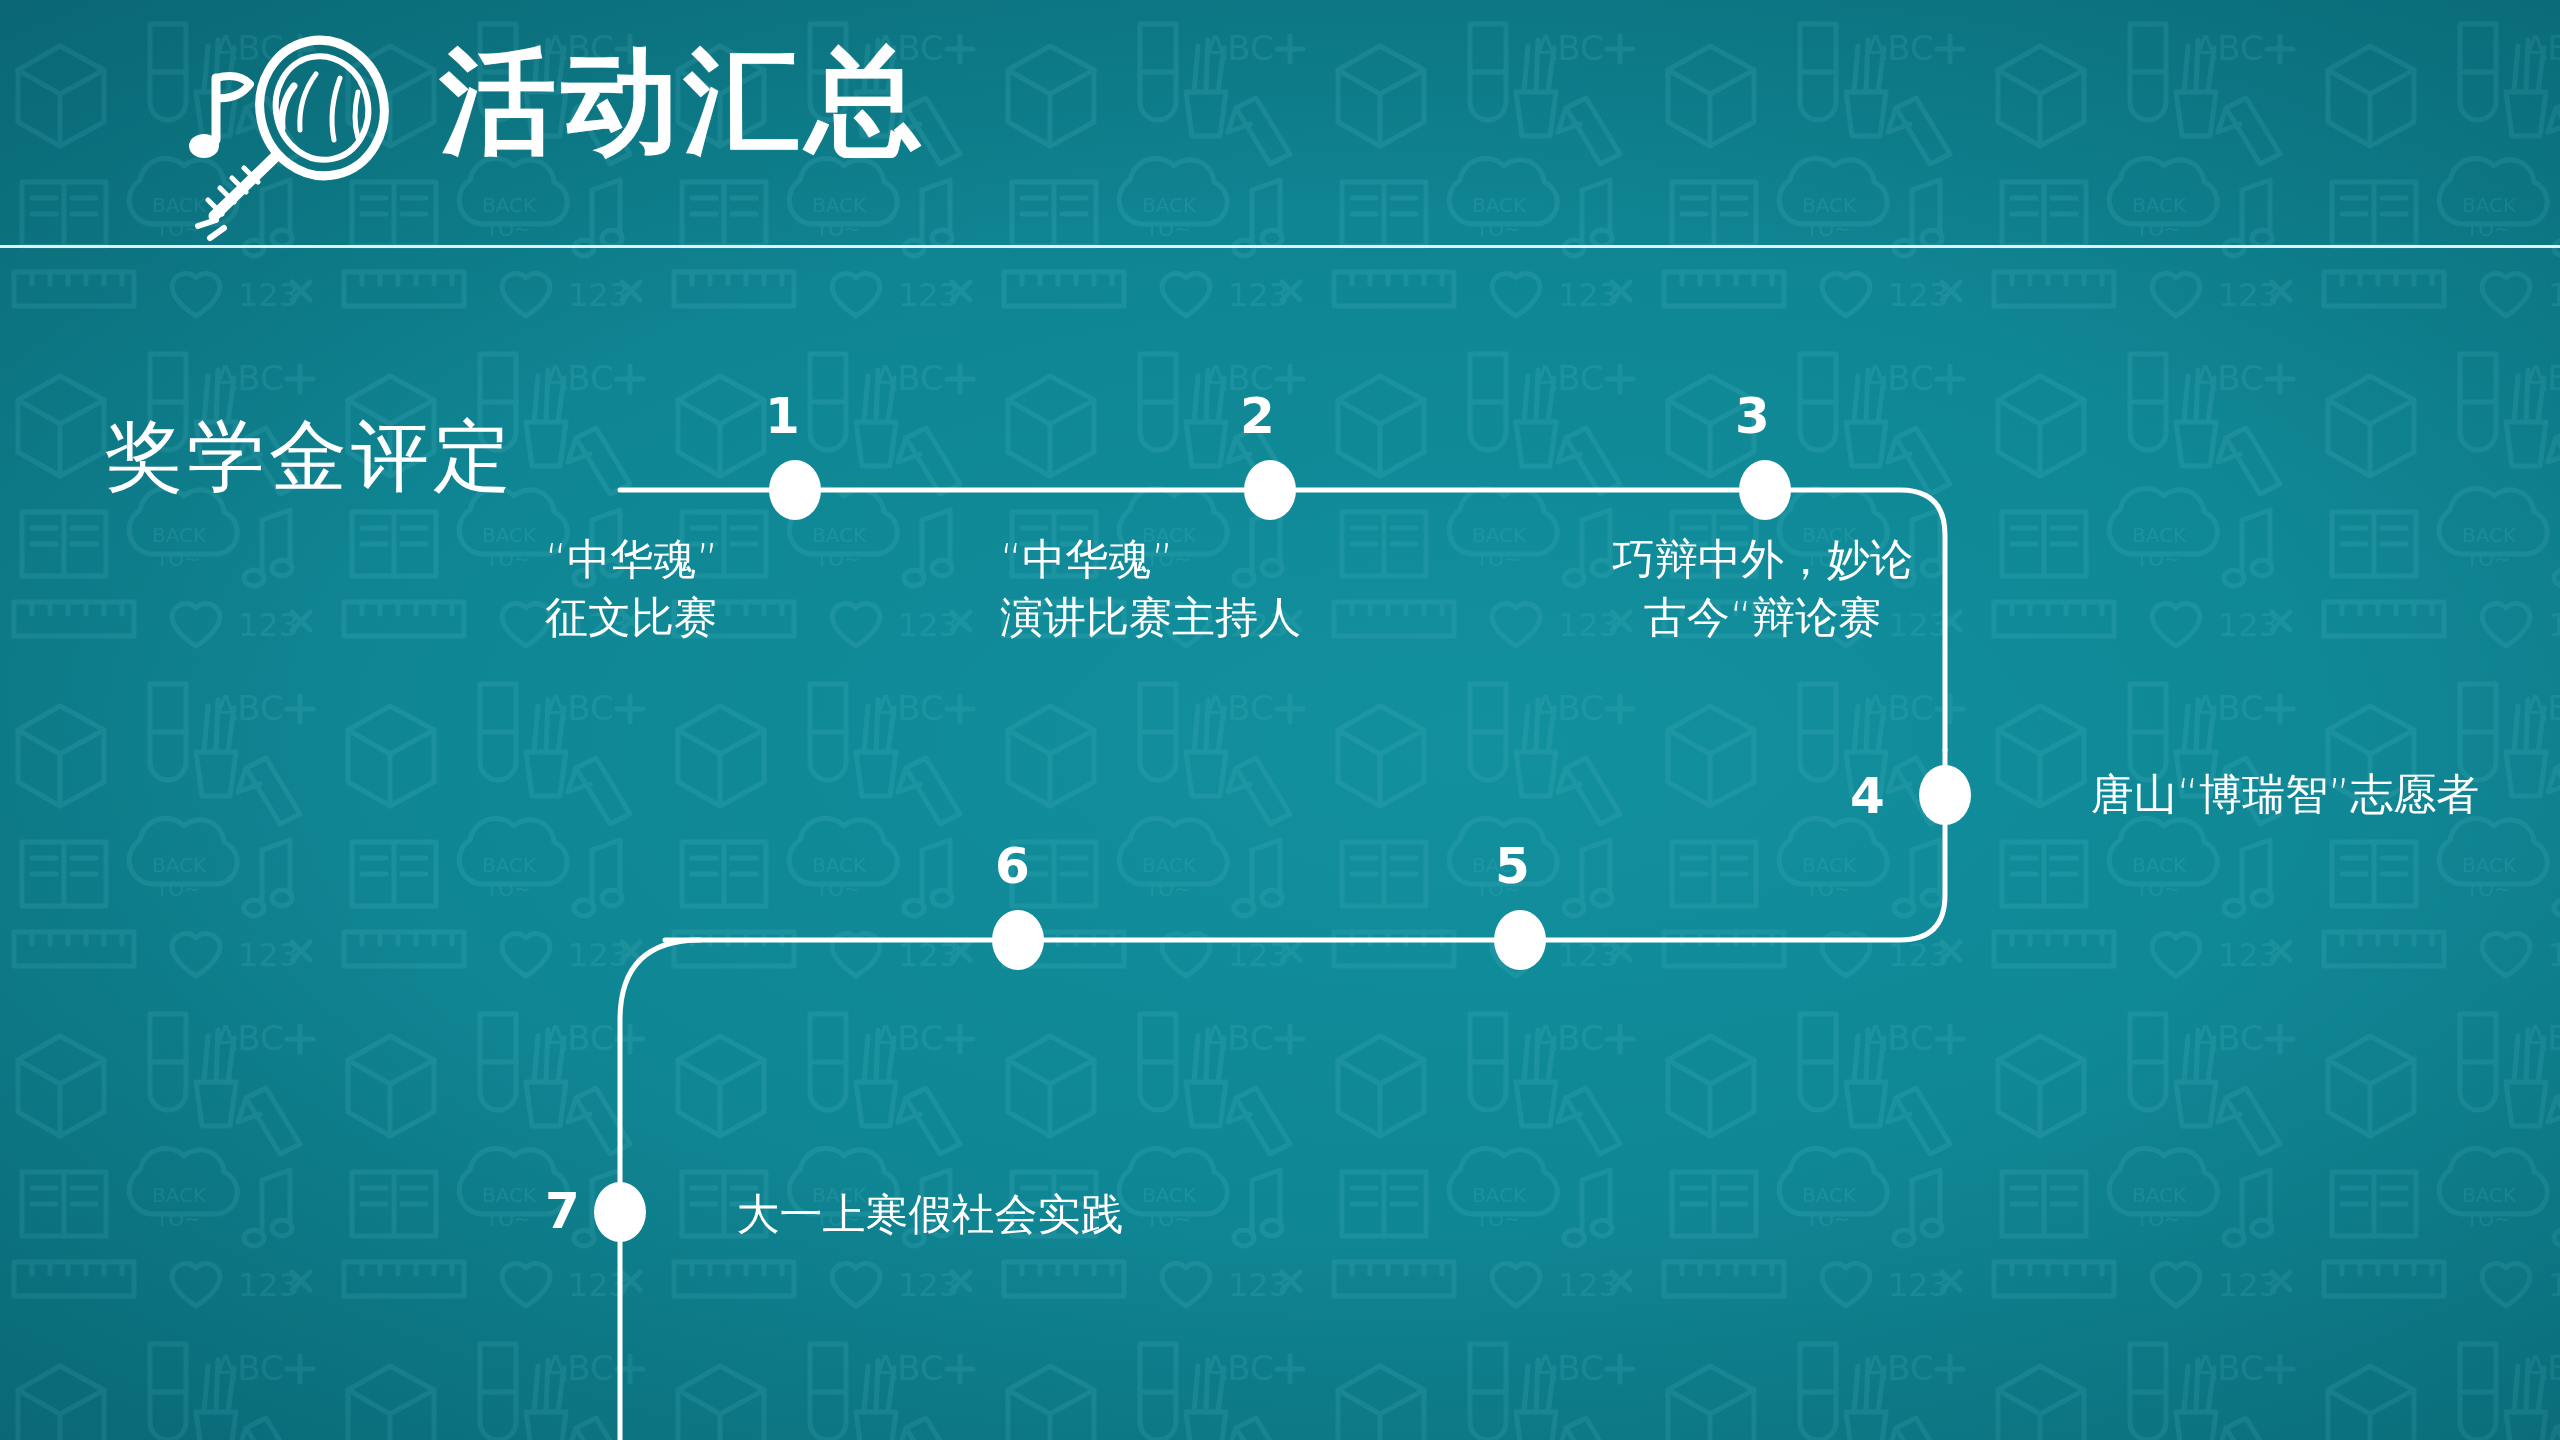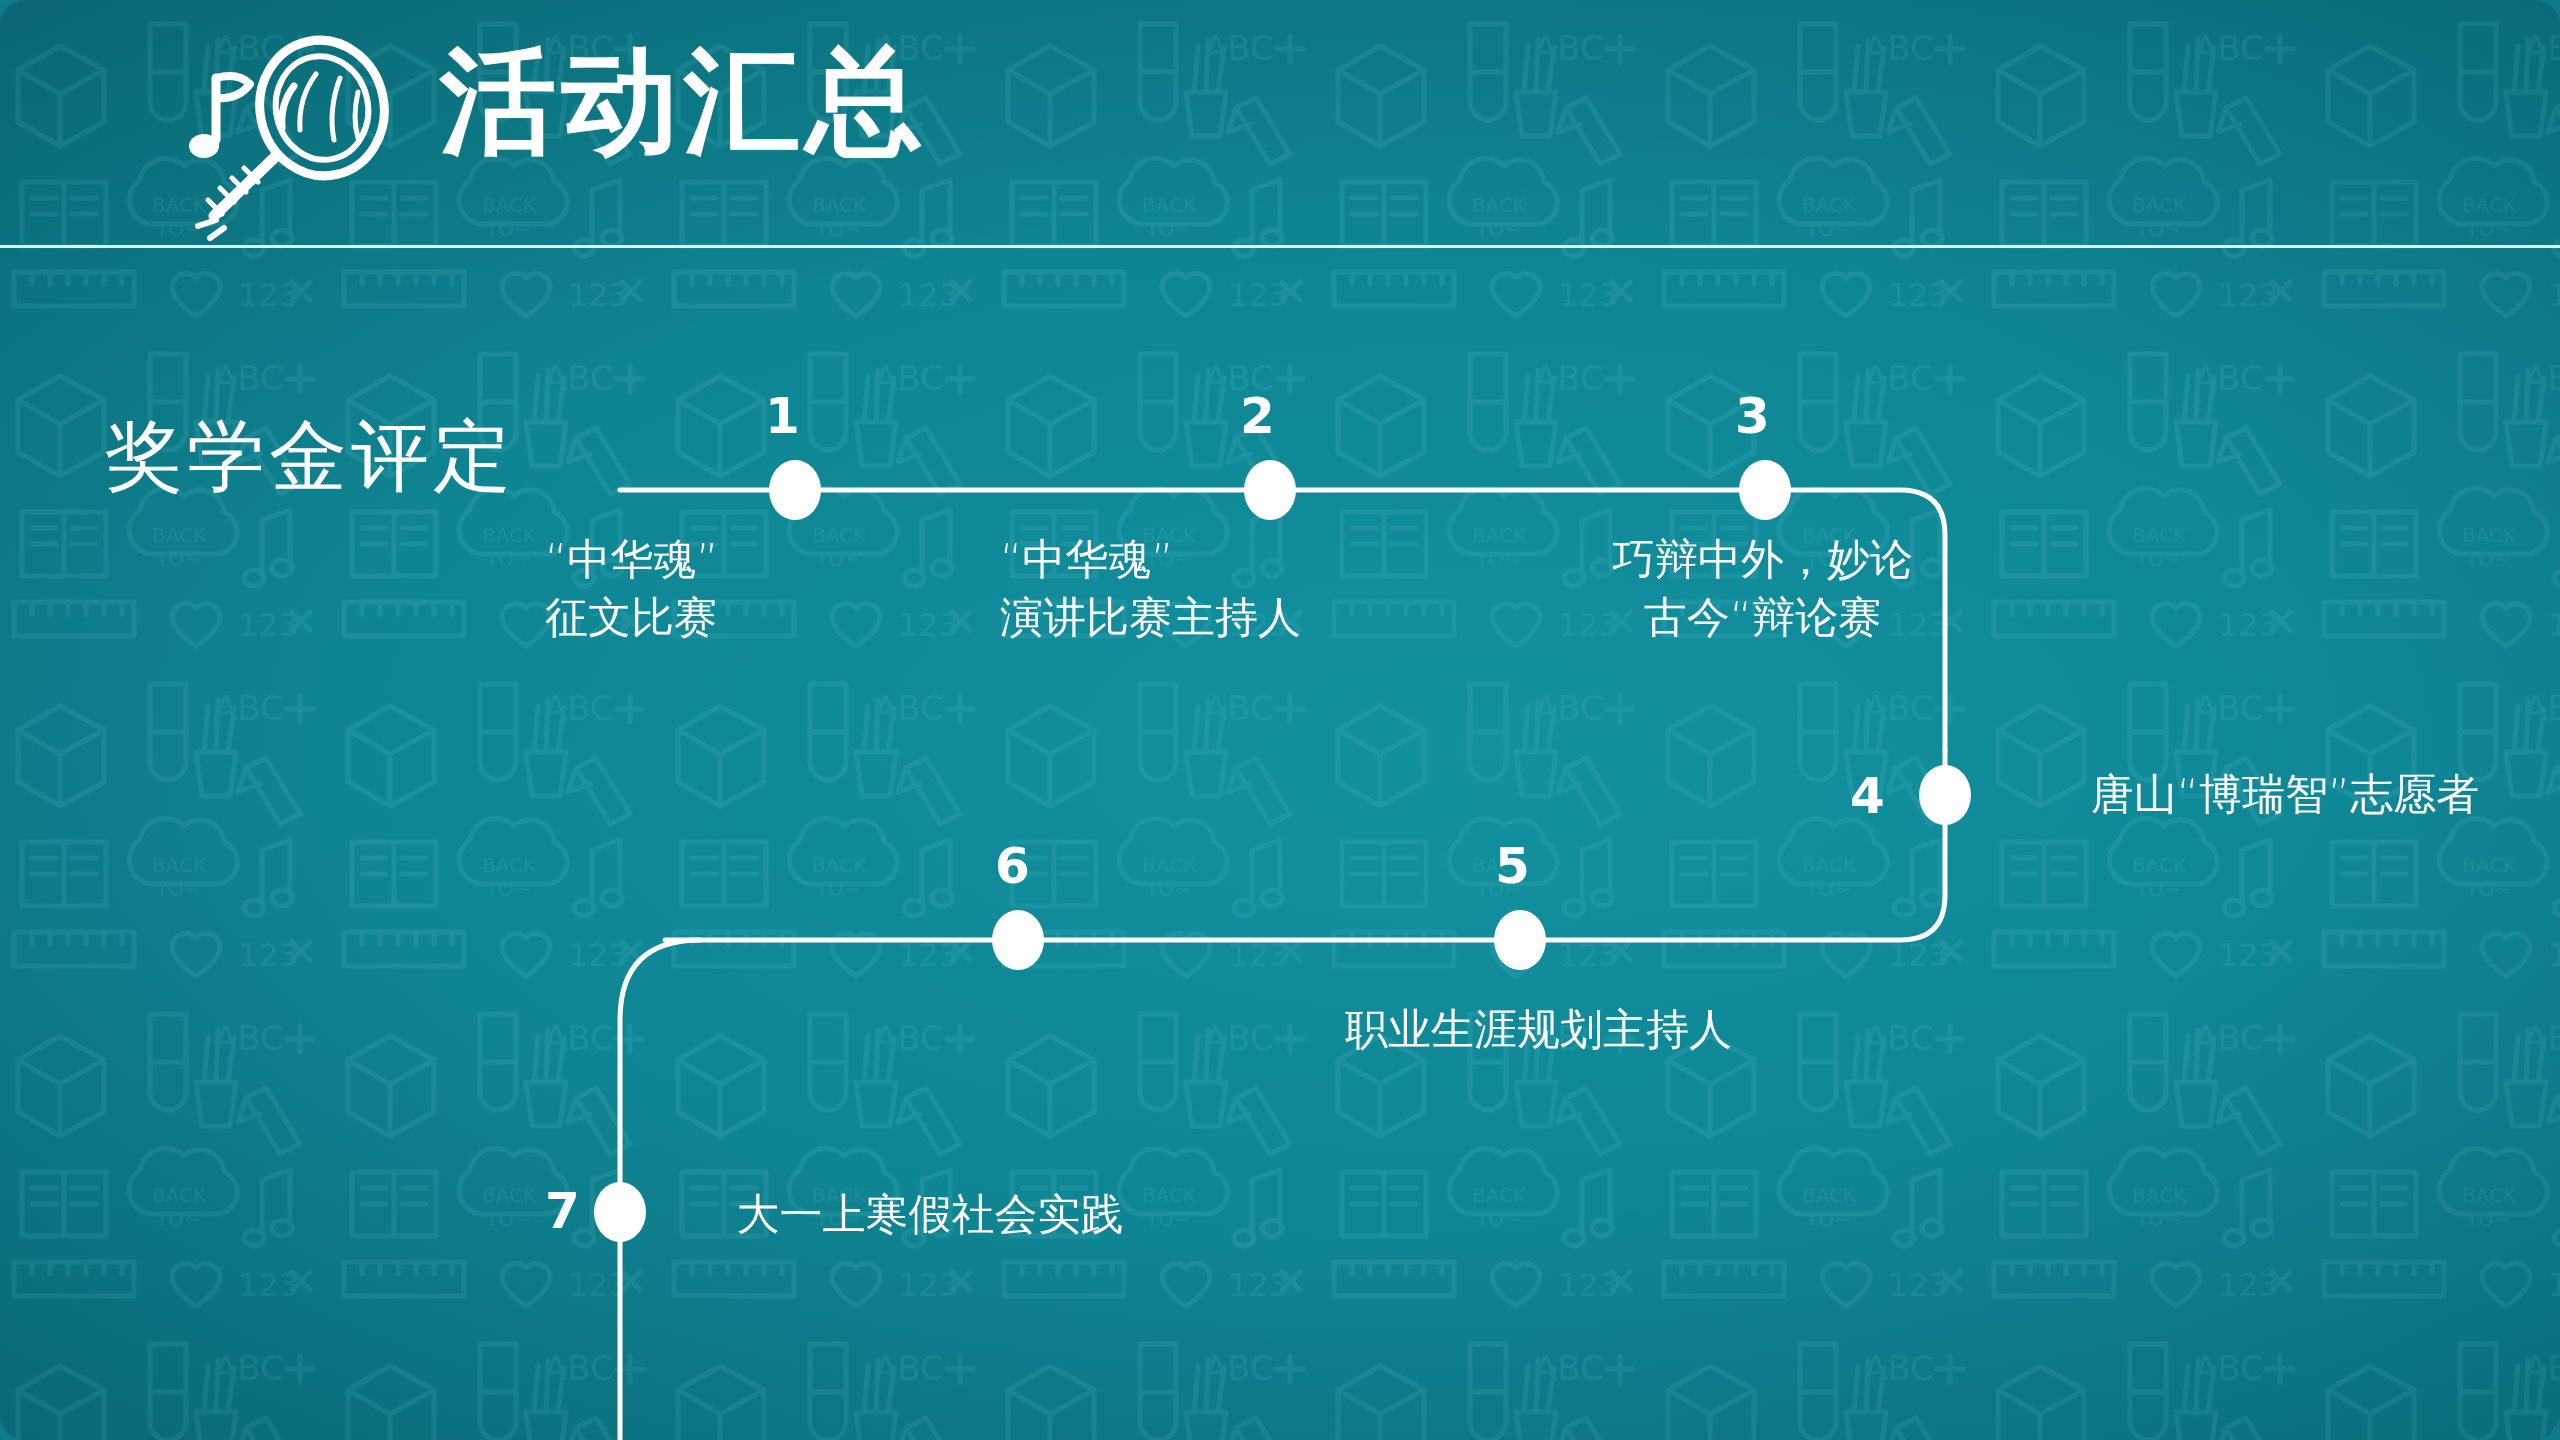--- a/index.html
+++ b/index.html
@@ -4,21 +4,21 @@
 <style>
   * { margin:0; padding:0; box-sizing:border-box; }
   html,body { width:2560px; height:1440px; overflow:hidden; }
   body {
     font-family:"Liberation Sans","DejaVu Sans",sans-serif;
     background:#0d7b8a;
     position:relative;
   }
 
   
-  #stage { position:absolute; inset:0; overflow:hidden;border-radius:25px; }
+  #stage { position:absolute; inset:0; overflow:hidden; }
 
   .bg-base{
     position:absolute; inset:0;
     background:
       radial-gradient(ellipse 120% 95% at 58% 52%, #12909e 0%, #0f8593 38%, #0c7582 72%, #0a6876 100%);
   }
   .bg-doodles{ position:absolute; inset:0; opacity:.55; }
   .bg-vignette{
     position:absolute; inset:0;
     background:radial-gradient(ellipse 85% 78% at 52% 50%, rgba(0,0,0,0) 45%, rgba(0,40,48,.22) 100%);
@@ -203,20 +203,19 @@
 演讲比赛主持人</div>
 
   <div class="num n3-num">3</div>
   <div class="cap left n3-cap">巧辩中外，妙论
 古今“辩论赛</div>
 
   <div class="num n4-num">4</div>
   <div class="cap left n4-cap">唐山“博瑞智”志愿者</div>
 
   <div class="num n5-num">5</div>
-  <div class="cap center n5-cap">职业生涯规划主持人</div>
 
   <div class="num n6-num">6</div>
 
   <div class="num n7-num">7</div>
   <div class="cap left n7-cap">大一上寒假社会实践</div>
 
 </div>
 
 </body></html>

